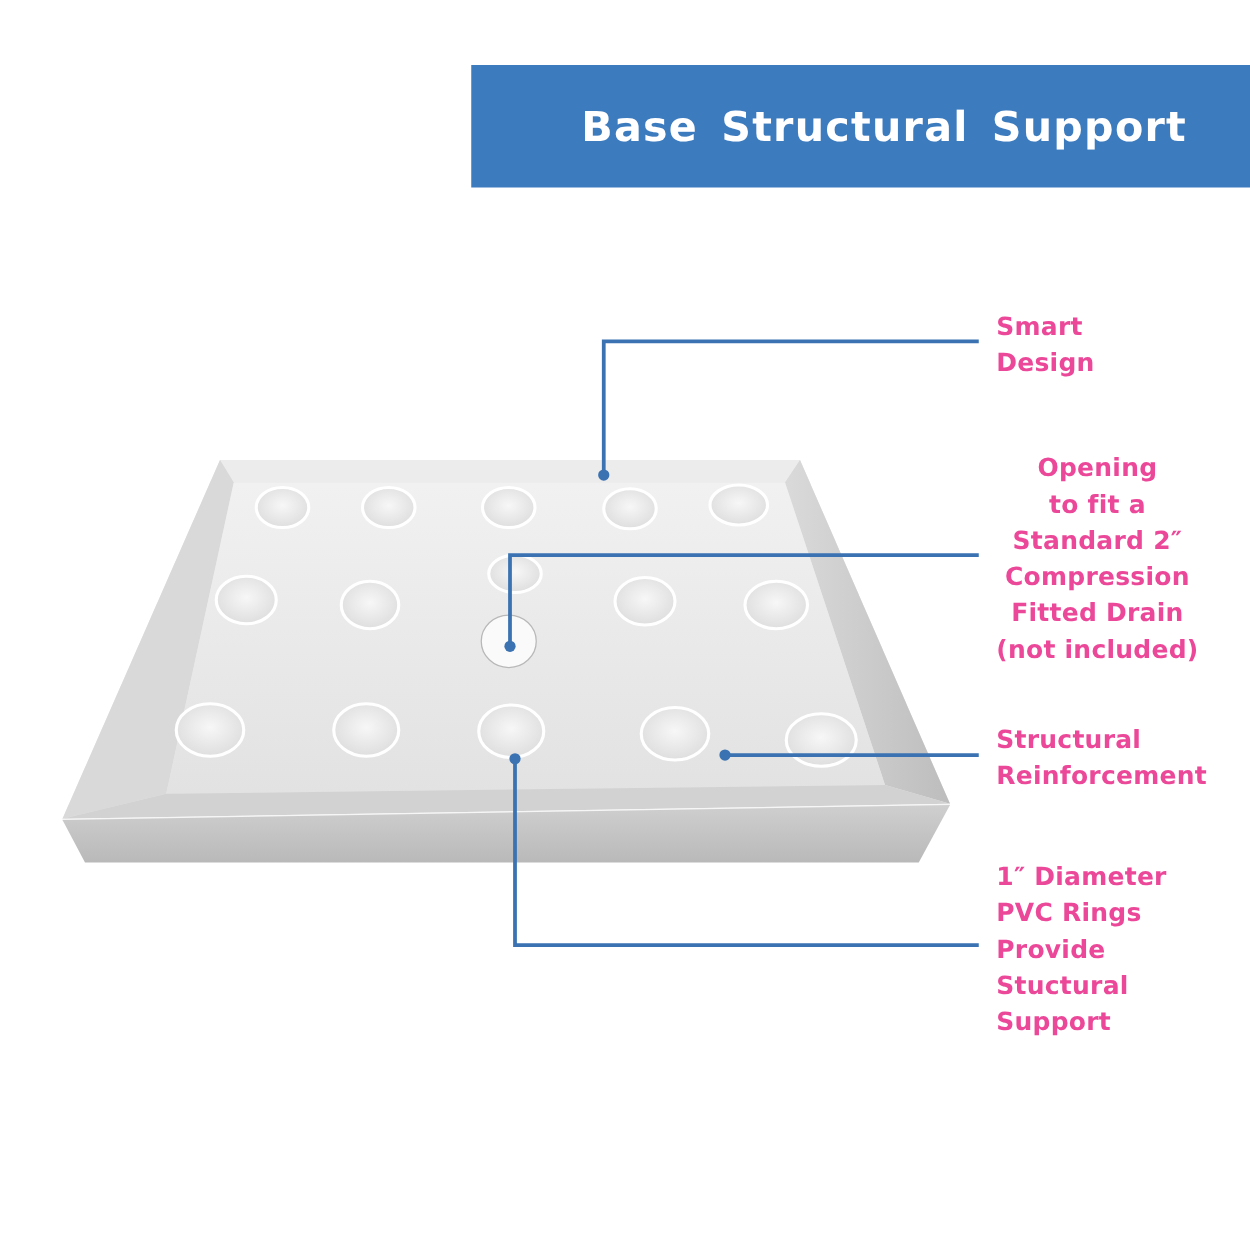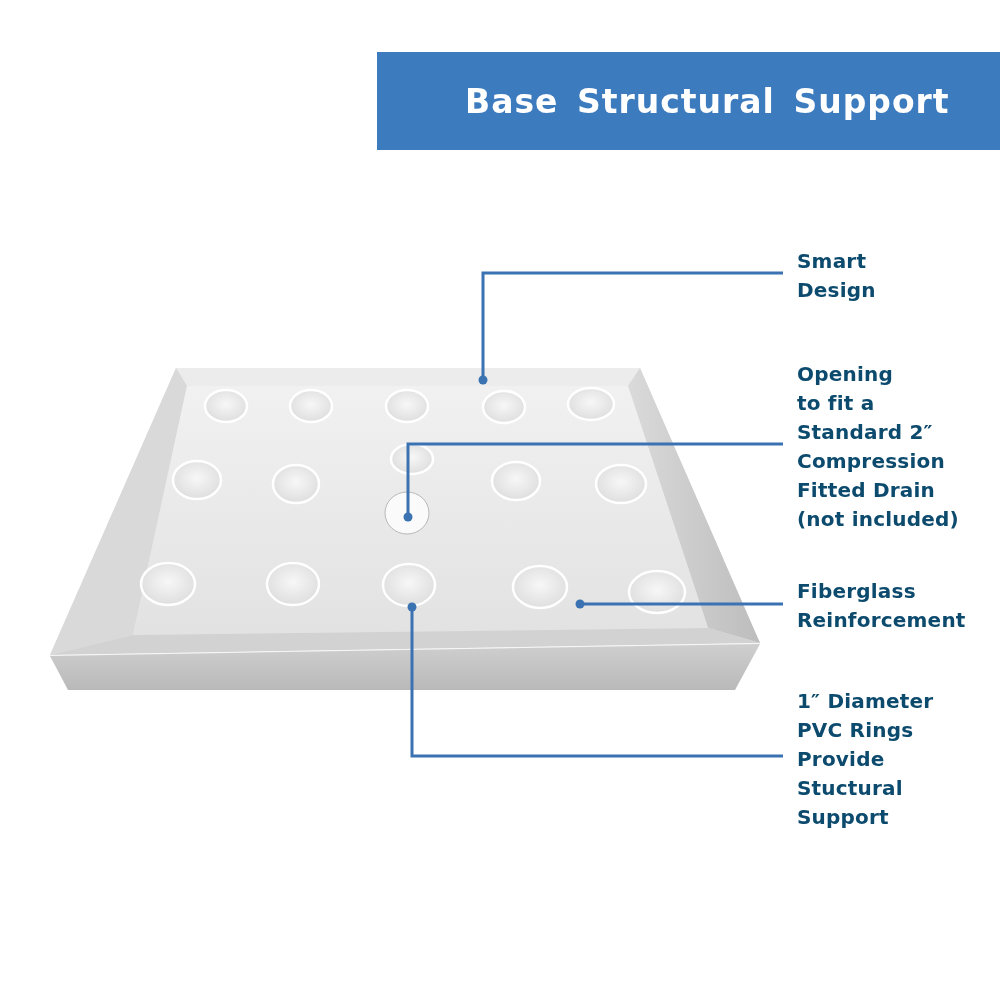--- a/index.html
+++ b/index.html
@@ -3,21 +3,21 @@
 <meta charset="utf-8">
 <style>
   html, body { margin: 0; padding: 0; background: #ffffff; }
   body { width: 1000px; height: 1000px; position: relative; overflow: hidden;
          font-family: "DejaVu Sans", "Liberation Sans", sans-serif; }
   .banner { position: absolute; left: 377px; top: 52px; width: 640px; height: 98px;
             background: #3d7bbf; display: flex; align-items: center; }
   .banner-title { color: #ffffff; font-weight: bold; font-size: 33px; letter-spacing: 1px;
                   margin-left: 88px; word-spacing: 6px; }
   .diagram { position: absolute; left: 0; top: 0; width: 1000px; height: 1000px; }
-  .label { position: absolute; left: 797px; color: #0c4a6e; font-weight: bold;
+  .label { position: absolute; left: 797px; color: #ec4899; font-weight: bold;
            font-size: 20px; line-height: 29px; white-space: pre-line; letter-spacing: 0.2px; }
 </style>
 </head>
 <body>
 
 <div class="banner">
   <span class="banner-title">Base Structural Support</span>
 </div>
 
 <svg class="diagram" width="1000" height="1000" viewBox="0 0 1000 1000">
@@ -89,25 +89,25 @@
   <g fill="#3a72b2">
     <circle cx="483" cy="380" r="4.5"></circle>
     <circle cx="408" cy="517" r="4.5"></circle>
     <circle cx="580" cy="604" r="4.5"></circle>
     <circle cx="412" cy="607" r="4.5"></circle>
   </g>
 </svg>
 
 <div class="label" style="top:247px;">Smart
 Design</div>
-<div class="label" style="top:360px;">Opening
+<div class="label" style="top:360px;text-align:center;">Opening
 to fit a
 Standard 2″
 Compression
 Fitted Drain
 (not included)</div>
-<div class="label" style="top:577px;">Fiberglass
+<div class="label" style="top:577px;">Structural
 Reinforcement</div>
 <div class="label" style="top:687px;">1″ Diameter
 PVC Rings
 Provide
 Stuctural
 Support</div>
 
 </body></html>

